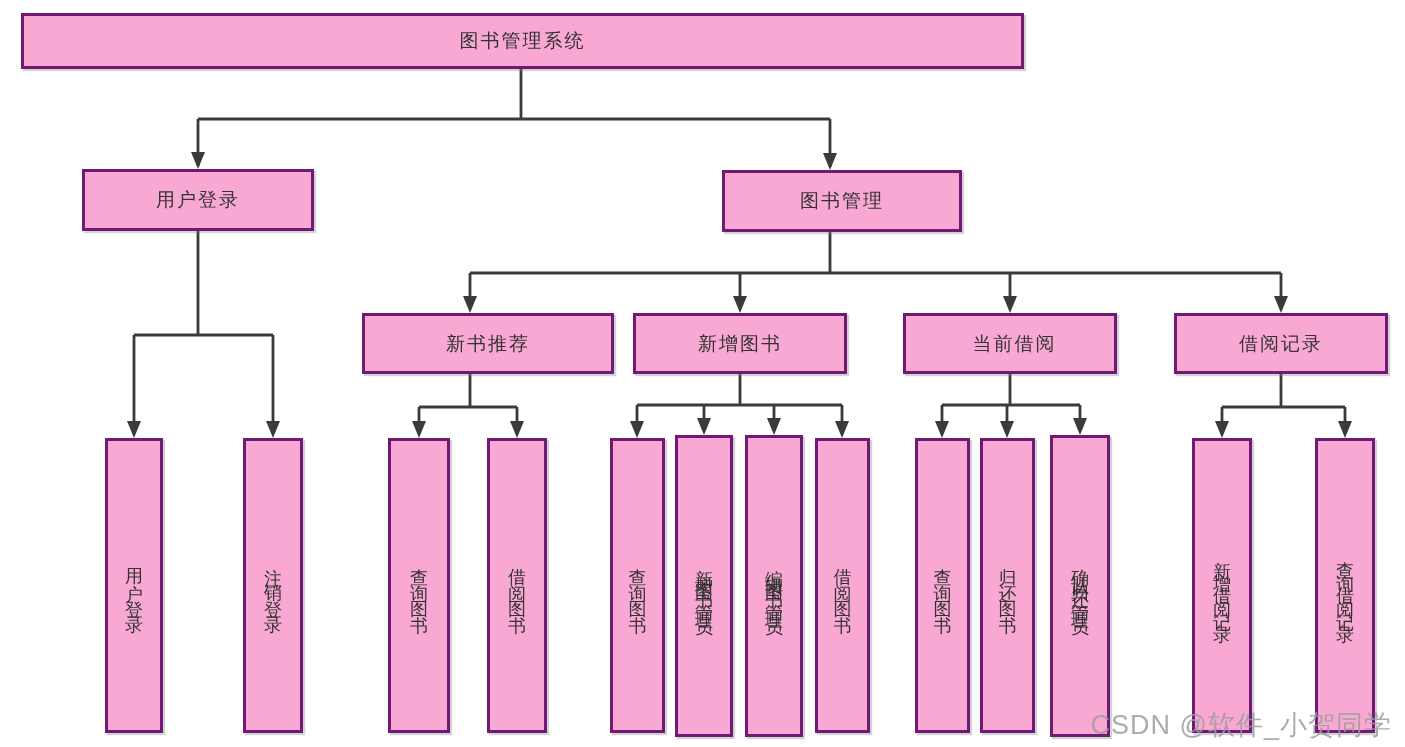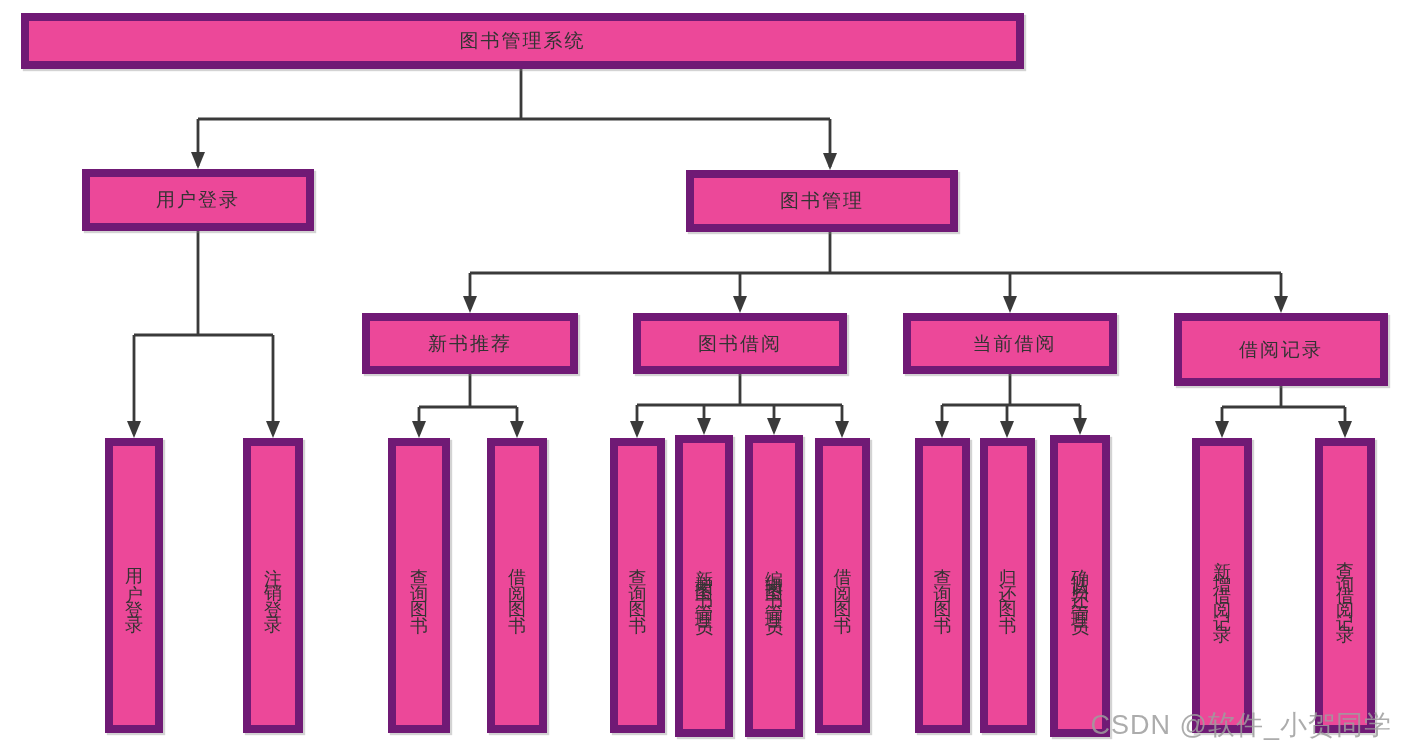--- a/index.html
+++ b/index.html
@@ -1,20 +1,20 @@
 <!DOCTYPE html>
 <html><head>
 <meta charset="utf-8">
 <style>
   html,body{margin:0;padding:0;background:#ffffff;}
   body{font-family:"Liberation Sans","DejaVu Sans",sans-serif;}
   .stage{position:relative;width:1405px;height:747px;background:#ffffff;overflow:hidden;}
   .wires{position:absolute;left:0;top:0;width:1405px;height:747px;}
   .box{
-    position:absolute;box-sizing:border-box;border:8px solid #701a75;background:#ec4899;
+    position:absolute;box-sizing:border-box;border:3px solid #701a75;background:#f9a8d4;
     display:flex;align-items:center;justify-content:center;color:#333333;
     box-shadow:2px 2px 1px rgba(130,130,130,0.35);
   }
   .h{font-size:19px;letter-spacing:2px;white-space:nowrap;}
   .leaf{
     writing-mode:vertical-rl;text-orientation:mixed;
     font-size:18px;letter-spacing:16px;line-height:1;
   }
   .leaf.tall{letter-spacing:7px;}
   .watermark{
@@ -66,34 +66,34 @@
     </g>
   </svg>
 
   <div class="box h" style="left:21px;top:13px;width:1003px;height:56px;">
     <span>图书管理系统</span>
   </div>
 
   <div class="box h" style="left:82px;top:169px;width:232px;height:62px;">
     <span>用户登录</span>
   </div>
-  <div class="box h" style="left:686px;top:170px;width:272px;height:62px;">
+  <div class="box h" style="left:722px;top:170px;width:240px;height:62px;">
     <span>图书管理</span>
   </div>
 
-  <div class="box h" style="left:362px;top:313px;width:216px;height:61px;">
+  <div class="box h" style="left:362px;top:313px;width:252px;height:61px;">
     <span>新书推荐</span>
   </div>
   <div class="box h" style="left:633px;top:313px;width:214px;height:61px;">
-    <span>图书借阅</span>
+    <span>新增图书</span>
   </div>
   <div class="box h" style="left:903px;top:313px;width:214px;height:61px;padding-left:9px;">
     <span>当前借阅</span>
   </div>
-  <div class="box h" style="left:1174px;top:313px;width:214px;height:73px;">
+  <div class="box h" style="left:1174px;top:313px;width:214px;height:61px;">
     <span>借阅记录</span>
   </div>
 
   <div class="box leaf" style="left:105px;top:438px;width:58px;height:295px;">
     <span>用户登录</span>
   </div>
   <div class="box leaf" style="left:243px;top:438px;width:60px;height:295px;">
     <span>注销登录</span>
   </div>
 

